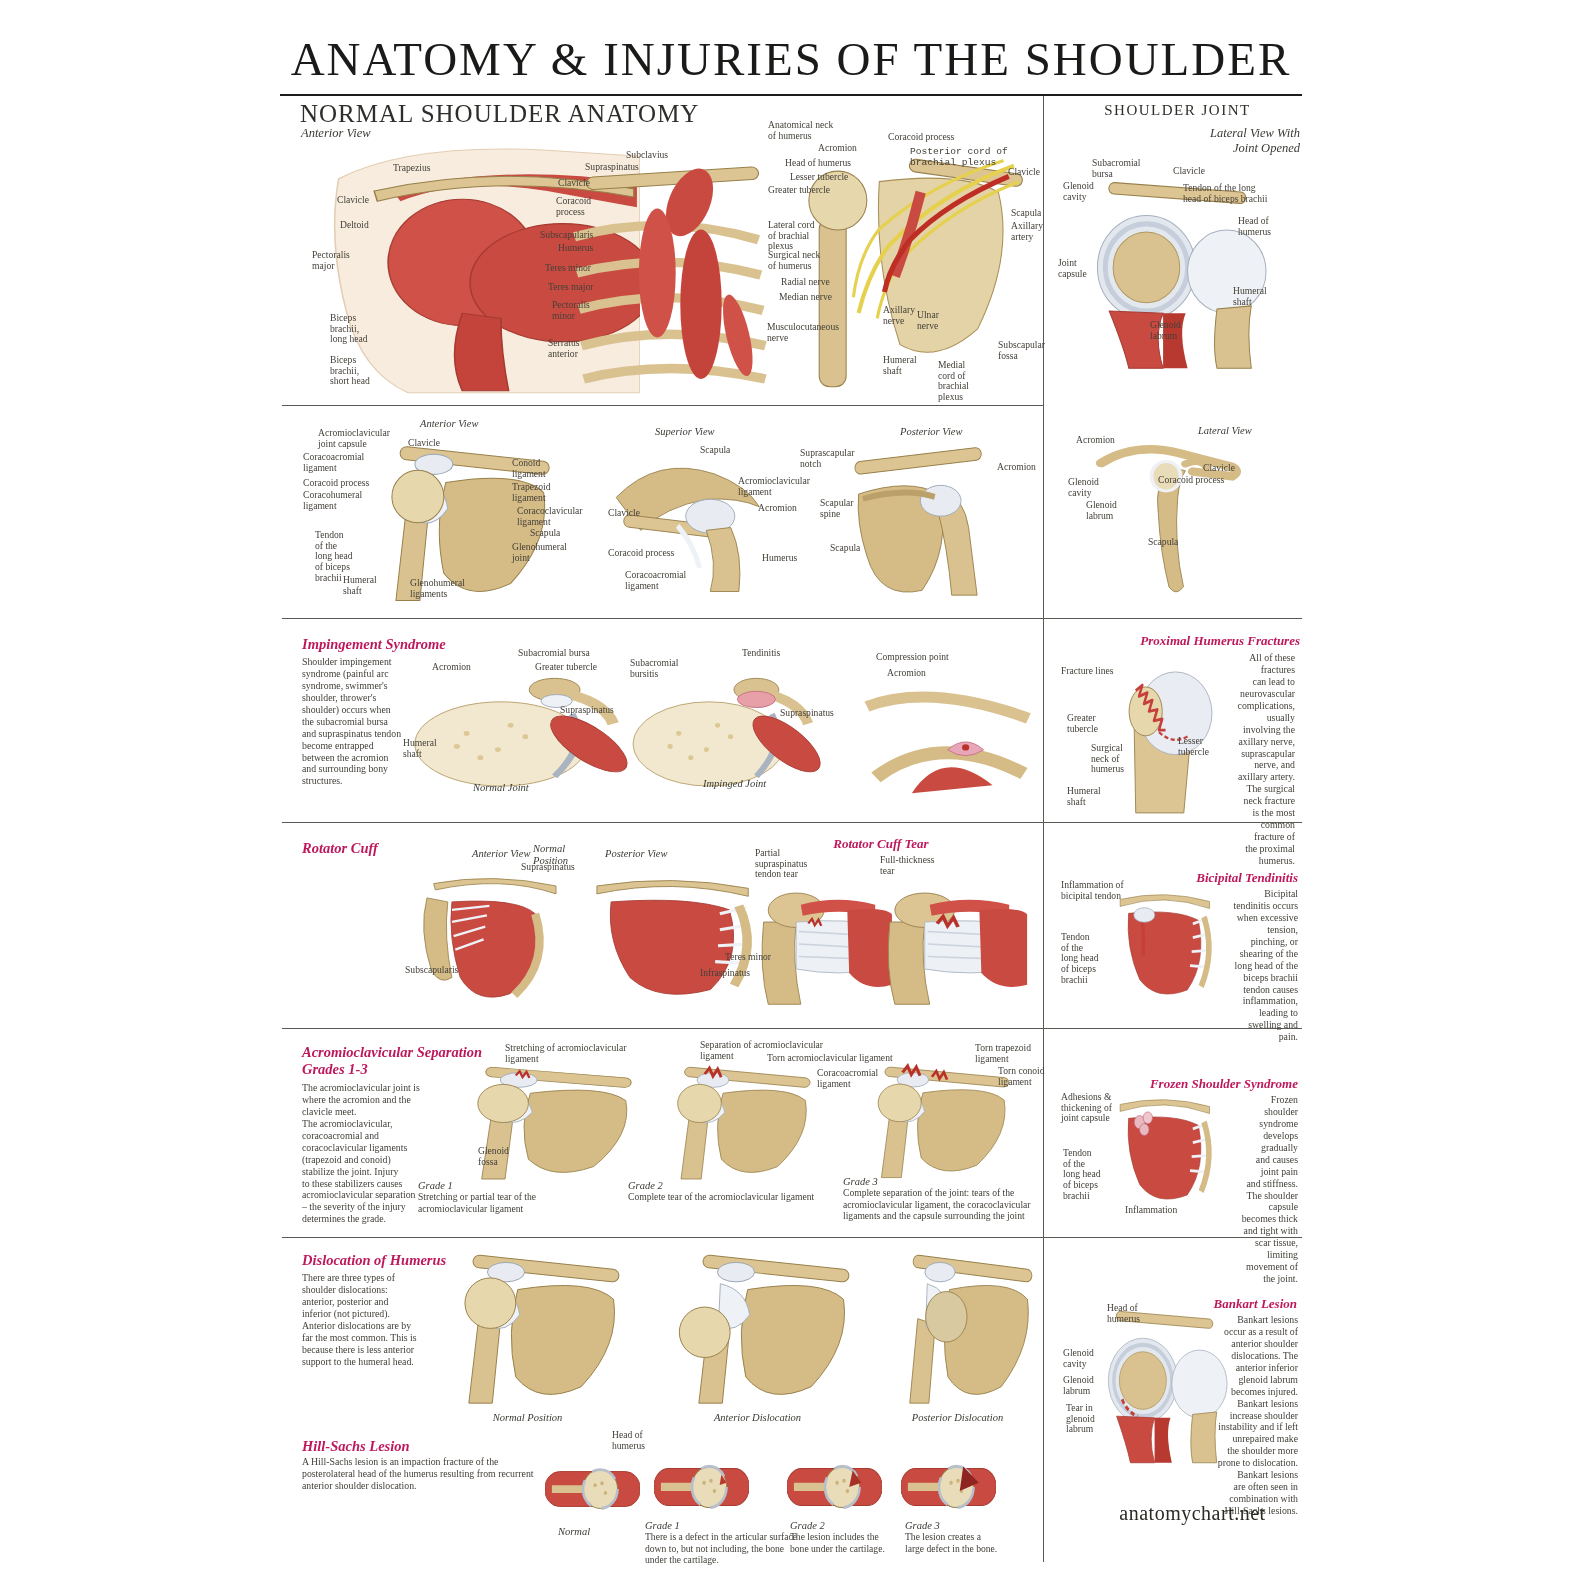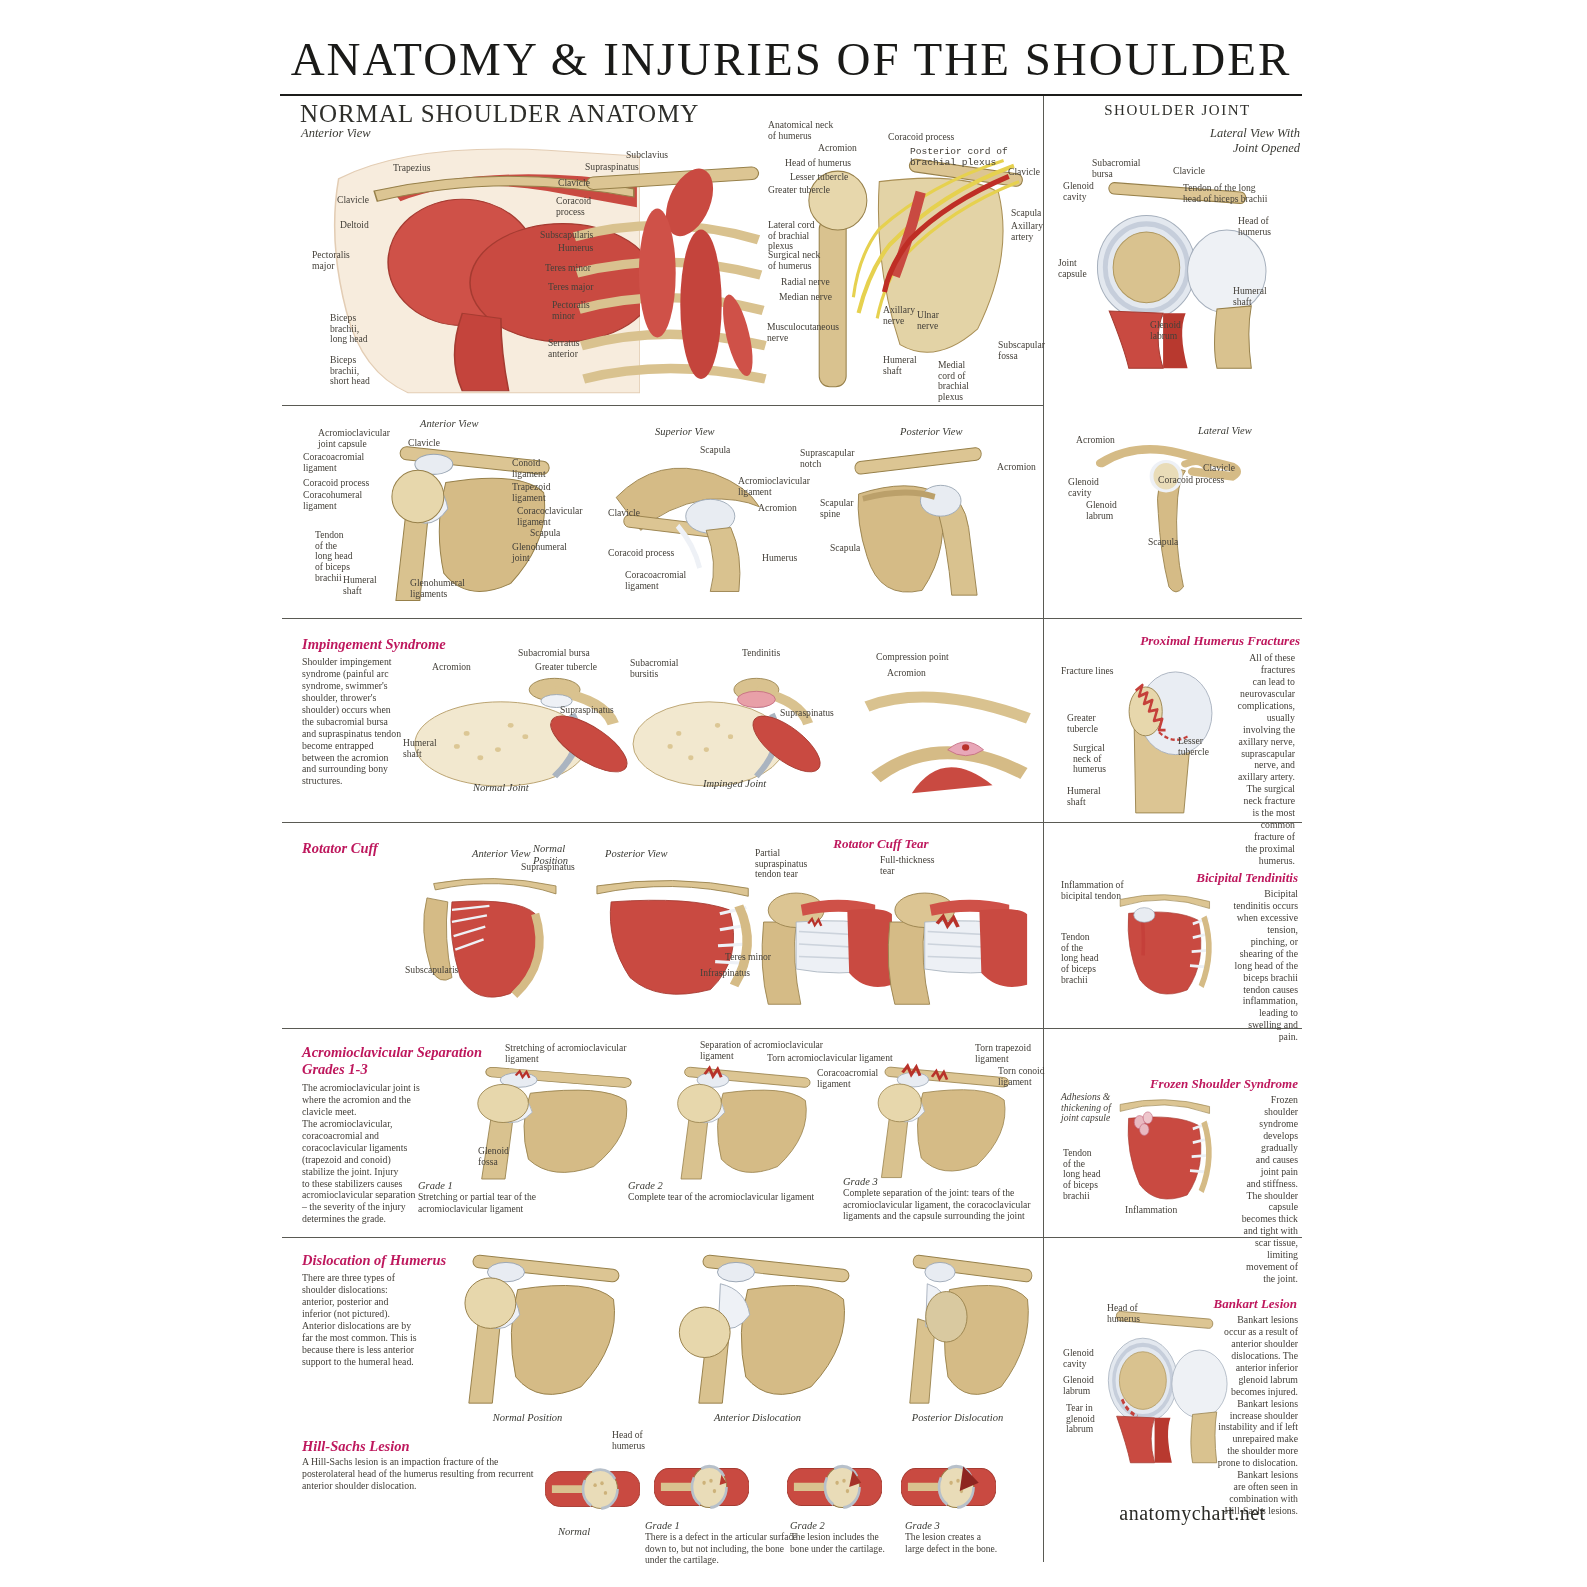--- a/index.html
+++ b/index.html
@@ -571,21 +571,21 @@
 fracture of
 the proximal
 humerus.</div>
   <div class="fig" style="left:1055px;top:648px;width:170px;height:170px;">
     <svg viewBox="0 0 160 170" preserveAspectRatio="none" style="left:18%;top:4%;width:78%;height:94%;">
         <use href="#proxHum"></use>
       </svg>
   <div class="lbl" style="left: 6px; top: 18px;">Fracture lines</div>
       <div class="lbl" style="left: 12px; top: 65px;">Greater
 tubercle</div>
-      <div class="lbl" style="left: 18px; top: 95px;">Surgical
+      <div class="lbl" style="left: 36px; top: 95px;">Surgical
 neck of
 humerus</div>
       <div class="lbl" style="left: 12px; top: 138px;">Humeral
 shaft</div>
       <div class="lbl" style="left: 123px; top: 88px;">Lesser
 tubercle</div>
     </div>
 
   <div class="abs sec-head right-al" style="left:1150px;top:870px;width:148px;font-size:13px;">Bicipital Tendinitis</div>
   <div class="abs body-text right-al" style="left:1200px;top:888px;width:98px;">Bicipital
@@ -633,21 +633,21 @@
 limiting
 movement of
 the joint.</div>
   <div class="fig" style="left:1055px;top:1075px;width:245px;height:150px;">
     <svg viewBox="0 0 200 180" preserveAspectRatio="none" style="left:22%;top:8%;width:48%;height:88%;">
       <use href="#cuffBack" transform="scale(0.95)"></use>
       <circle cx="52" cy="48" r="9" fill="#e8b9c0" stroke="#c46a80"></circle>
       <circle cx="66" cy="42" r="8" fill="#eec6cc" stroke="#c46a80"></circle>
       <circle cx="60" cy="58" r="8" fill="#e8b9c0" stroke="#c46a80"></circle>
     </svg>
-  <div class="lbl" style="left: 6px; top: 17px; font-style: italic;">Adhesions &amp;
+  <div class="lbl" style="left: 6px; top: 17px;">Adhesions &amp;
 thickening of
 joint capsule</div>
       <div class="lbl" style="left: 8px; top: 73px;">Tendon
 of the
 long head
 of biceps
 brachii</div>
       <div class="lbl" style="left: 70px; top: 130px;">Inflammation</div>
     </div>
 

